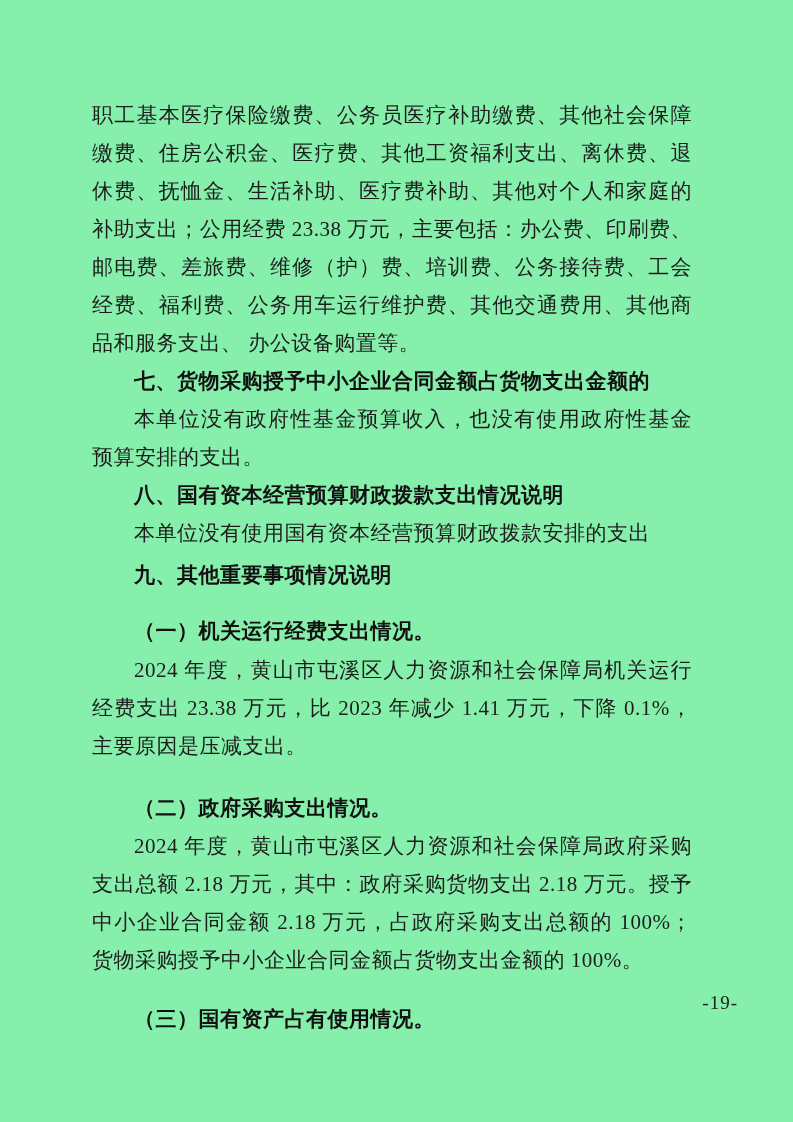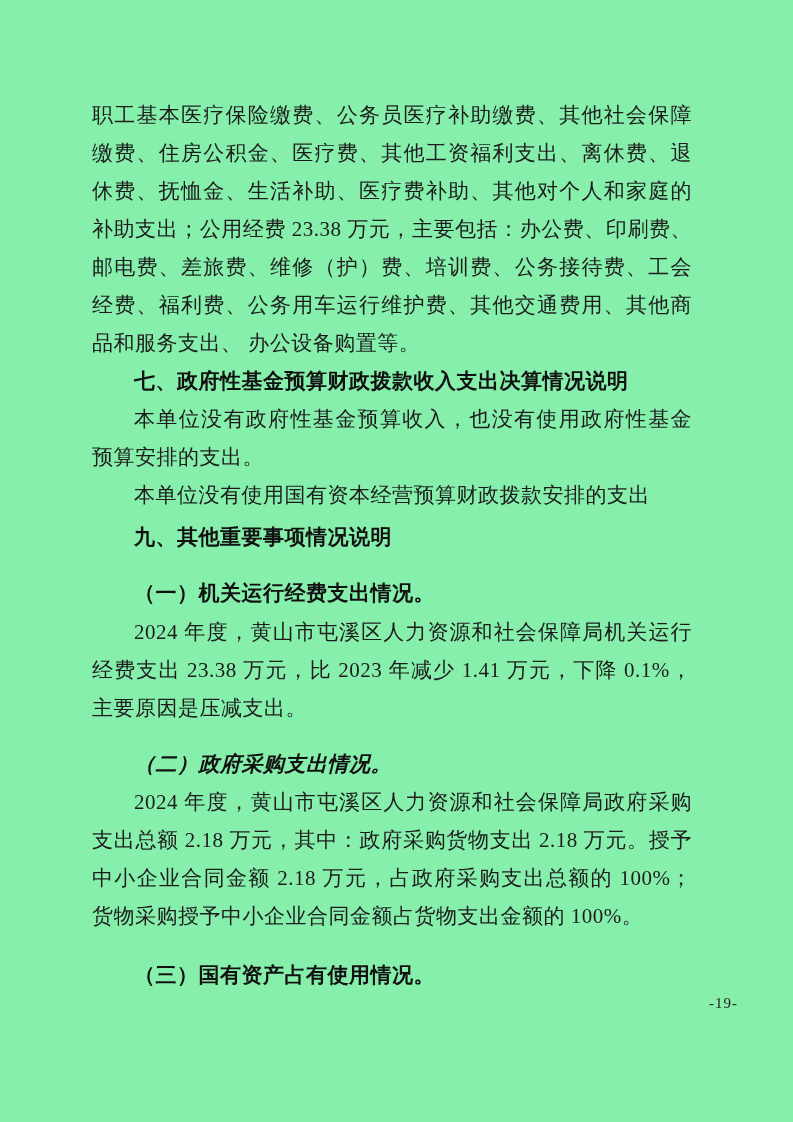--- a/index.html
+++ b/index.html
@@ -42,45 +42,46 @@
     font-weight: 700;
     text-indent: 2em;
     text-align: left;
     letter-spacing: 0.5px;
     font-family: "Liberation Sans", "DejaVu Sans", sans-serif;
     color: #111111;
   }
   .mt-4 { margin-top: 4px; }
   .mt-2 { margin-top: 18px; }
   .mt-7 { margin-top: 1px; }
-  .mt-6 { margin-top: 18px; font-style: italic; }
+  .mt-6 { margin-top: 24px; }
   .mt-5 { margin-top: 21px; }
   .page-number {
     position: absolute;
     top: 992px;
     right: 100px;
-    font-size: 15px;
+    font-size: 19px;
     line-height: 22px;
     font-family: "Liberation Serif", "DejaVu Serif", serif;
     color: #1c1c1c;
     letter-spacing: 1px;
   }
 </style>
 </head>
 <body>
 
 <div class="page">
   <div class="content">
 
     <p class="para no-indent">职工基本医疗保险缴费、公务员医疗补助缴费、其他社会保障缴费、住房公积金、医疗费、其他工资福利支出、离休费、退休费、抚恤金、生活补助、医疗费补助、其他对个人和家庭的补助支出；公用经费 23.38 万元，主要包括：办公费、印刷费、邮电费、差旅费、维修（护）费、培训费、公务接待费、工会经费、福利费、公务用车运行维护费、其他交通费用、其他商品和服务支出、 办公设备购置等。</p>
 
-    <p class="heading">七、政府性基金预算财政拨款收入支出决算情况说明</p>
+    <p class="heading">七、货物采购授予中小企业合同金额占货物支出金额的</p>
 
     <p class="para">本单位没有政府性基金预算收入，也没有使用政府性基金预算安排的支出。</p>
 
+    <p class="heading">八、国有资本经营预算财政拨款支出情况说明</p>
 
     <p class="para">本单位没有使用国有资本经营预算财政拨款安排的支出</p>
 
     <p class="heading mt-4">九、其他重要事项情况说明</p>
 
     <p class="heading mt-2">（一）机关运行经费支出情况。</p>
 
     <p class="para mt-7">2024 年度，黄山市屯溪区人力资源和社会保障局机关运行经费支出 23.38 万元，比 2023 年减少 1.41 万元，下降 0.1%，主要原因是压减支出。</p>
 
     <p class="heading mt-6">（二）政府采购支出情况。</p>

